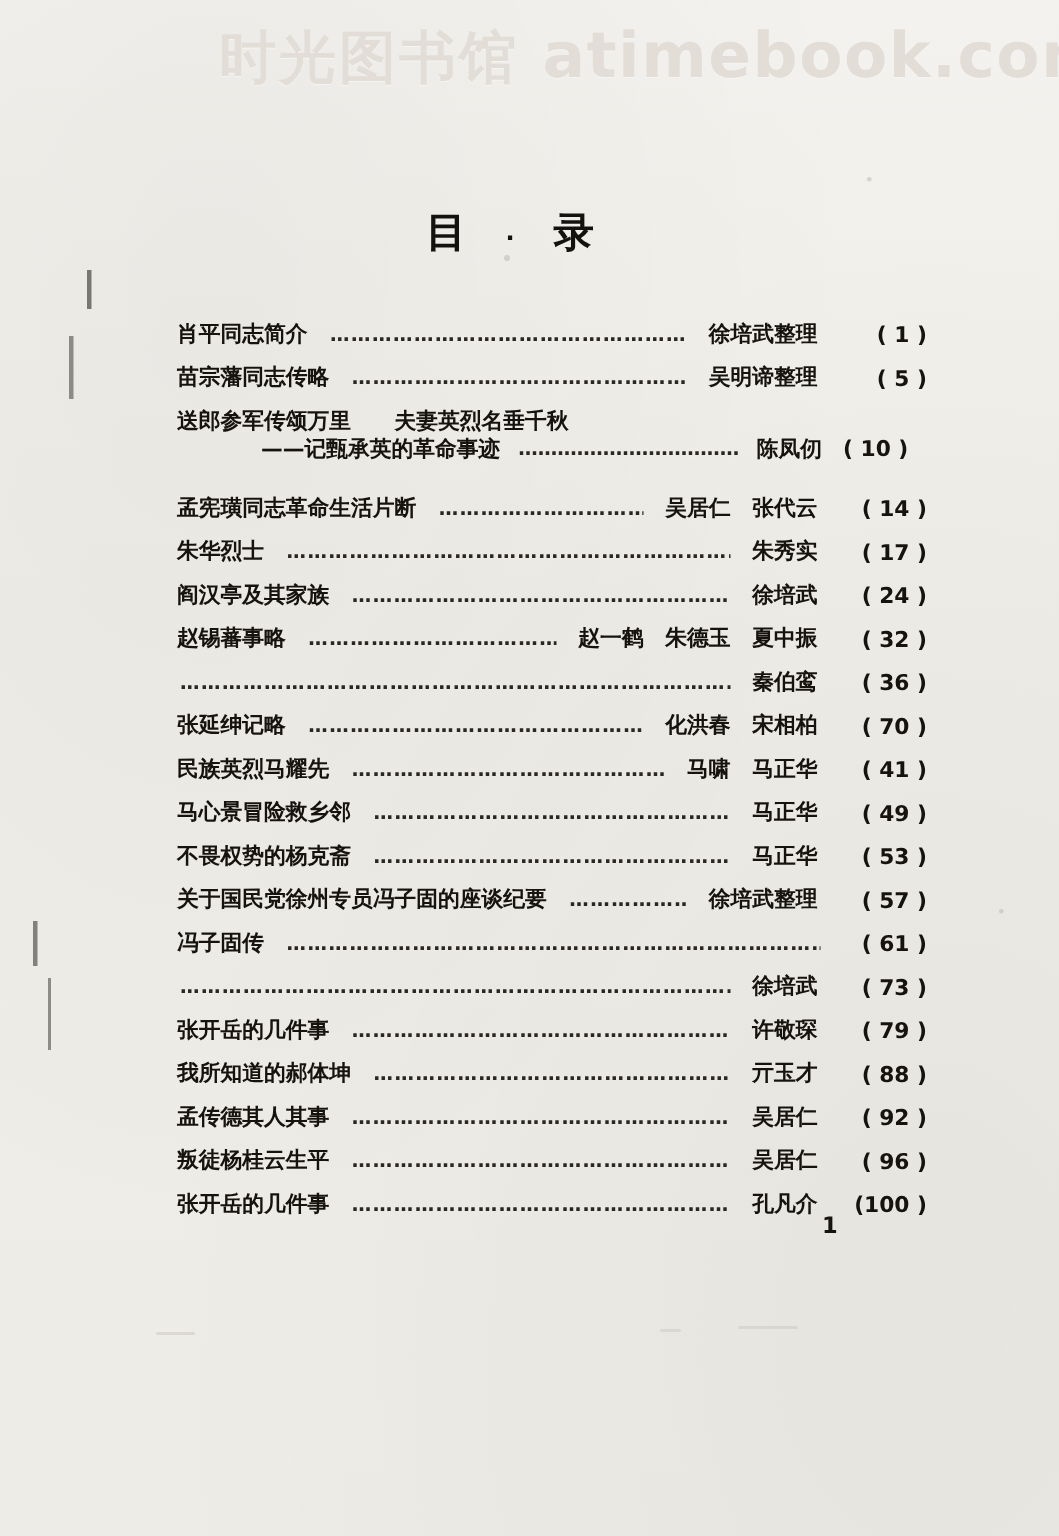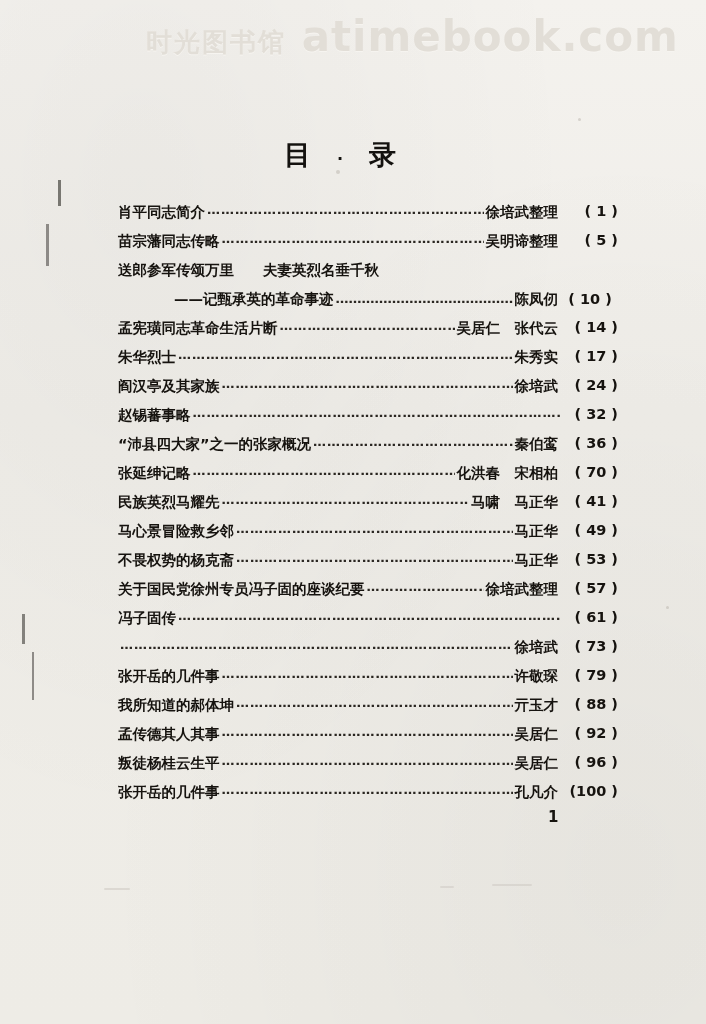--- a/index.html
+++ b/index.html
@@ -41,21 +41,21 @@
     font-size: 42px;
     font-weight: bold;
     letter-spacing: 1px;
     white-space: nowrap;
     line-height: 62px;
     font-family: "DejaVu Sans", sans-serif;
     text-shadow: 0 1px 0 #f6f4f0;
     user-select: none;
   }
   .watermark .wm-cn {
-    font-size: 26px;
+    font-size: 38px;
     letter-spacing: 2px;
     text-align: center;
   }
   .toc-title {
     position: absolute;
     top: 137px;
     left: 0;
     width: 706px;
     text-align: center;
     font-size: 27px;
@@ -73,26 +73,27 @@
   .toc {
     position: absolute;
     left: 118px;
     top: 203px;
     width: 500px;
   }
   .entry {
     position: relative;
     height: 29px;
     display: flex;
-    align-items: flex-start;
+    align-items: flex-end;
     font-size: 14.5px;
     color: #16130f;
     white-space: nowrap;
     font-family: "DejaVu Sans", sans-serif;
     font-weight: 600;
+    gap: 13px;
   }
   .entry .title {
     flex: 0 0 auto;
   }
   .entry .leader {
     flex: 1 1 auto;
     overflow: hidden;
     letter-spacing: 1px;
     color: #2a2621;
     font-size: 13px;
@@ -114,33 +115,34 @@
   .sub-entry {
     position: relative;
     height: 29px;
     display: flex;
     align-items: baseline;
     font-size: 14.5px;
     color: #16130f;
     white-space: nowrap;
     font-weight: 600;
     padding-left: 56px;
+    gap: 10px;
   }
   .sub-entry .title { flex: 0 0 auto; }
   .sub-entry .leader {
     flex: 1 1 auto;
     overflow: hidden;
     color: #2a2621;
     font-size: 13px;
     margin: 0 2px;
     position: relative;
     top: -1px;
   }
   .sub-entry .author { flex: 0 0 auto; padding-right: 4px; }
-  .sub-entry .page-no { flex: 0 0 auto; width: 56px; text-align: center; }
+  .sub-entry .page-no { flex: 0 0 auto; width: 56px; text-align: left; }
 
   .folio {
     position: absolute;
     left: 548px;
     top: 808px;
     font-size: 15px;
     font-weight: bold;
     color: #17140f;
   }
   .edge-mark {
@@ -199,24 +201,24 @@
       </div>
       <div class="entry">
         <span class="title">阎汉亭及其家族</span>
         <span class="leader">………………………………………………………………………………………………</span>
         <span class="author">徐培武</span>
         <span class="page-no">( 24 )</span>
       </div>
       <div class="entry">
         <span class="title">赵锡蕃事略</span>
         <span class="leader">………………………………………………………………………………………………</span>
+        <span class="author">赵一鹤　朱德玉　夏中振</span>
         <span class="page-no">( 32 )</span>
       </div>
       <div class="entry">
-        <span class="title">“沛县四大家”之一的张家概况</span>
         <span class="leader">………………………………………………………………………………………………</span>
         <span class="author">秦伯鸾</span>
         <span class="page-no">( 36 )</span>
       </div>
       <div class="entry">
         <span class="title">张延绅记略</span>
         <span class="leader">………………………………………………………………………………………………</span>
         <span class="author">化洪春　宋相柏</span>
         <span class="page-no">( 70 )</span>
       </div>

